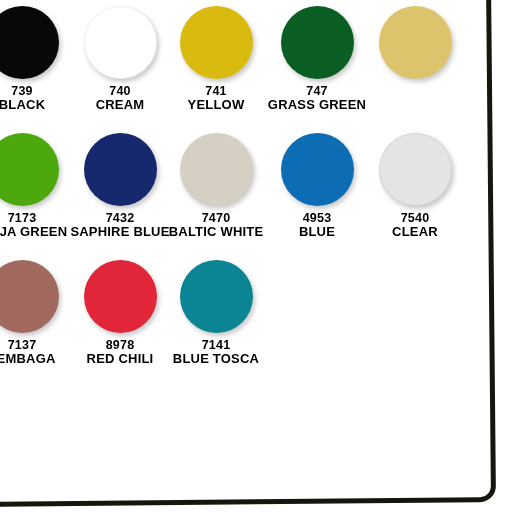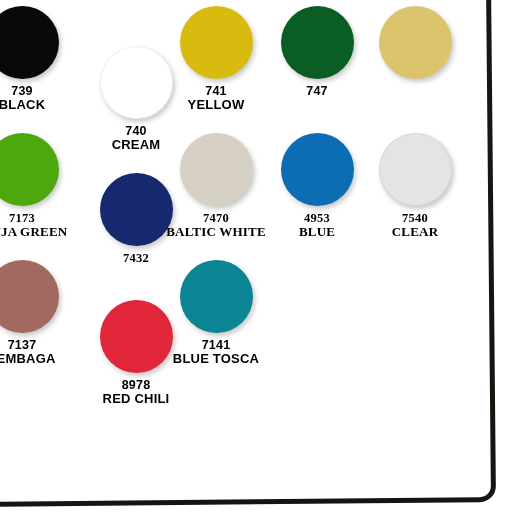--- a/index.html
+++ b/index.html
@@ -56,31 +56,31 @@
   }
 
   
   .swatch-row {
     position: absolute;
     left: 0;
     width: 502px;
     height: 127px;
   }
   #row-1 { top: 0px; }
-  #row-2 { top: 127px; font-family: Liberation Serif, serif; }
+  #row-2 { top: 127px; }
   #row-3 { top: 254px; }
 
   .swatch {
     position: absolute;
     top: 0;
     width: 104px;
     height: 127px;
   }
   .swatch.col-0 { left: -30px; }
-  .swatch.col-1 { left: 84px; margin-top: 40px; }
+  .swatch.col-1 { left: 68px; }
   .swatch.col-2 { left: 164px; }
   .swatch.col-3 { left: 265px; }
   .swatch.col-4 { left: 363px; }
 
   .dot-wrap {
     position: absolute;
     left: 0;
     top: 6px;
     width: 104px;
     height: 76px;
@@ -151,20 +151,21 @@
         <span class="code">741</span>
         <span class="name">YELLOW</span>
       </div>
     </div>
     <div class="swatch col-3">
       <div class="dot-wrap">
         <div class="dot" style="background-color: rgb(10, 94, 35);"></div>
       </div>
       <div class="caption">
         <span class="code">747</span>
+        <span class="name">GRASS GREEN</span>
       </div>
     </div>
     <div class="swatch col-4">
       <div class="dot-wrap">
         <div class="dot" style="background-color: rgb(220, 196, 109);"></div>
       </div>
     </div>
   </div>
 
   <div class="swatch-row" id="row-2">
@@ -176,20 +177,21 @@
         <span class="code">7173</span>
         <span class="name">NINJA GREEN</span>
       </div>
     </div>
     <div class="swatch col-1">
       <div class="dot-wrap">
         <div class="dot" style="background-color: rgb(23, 41, 110);"></div>
       </div>
       <div class="caption">
         <span class="code">7432</span>
+        <span class="name">SAPHIRE BLUE</span>
       </div>
     </div>
     <div class="swatch col-2">
       <div class="dot-wrap">
         <div class="dot" style="background-color: rgb(214, 208, 196);"></div>
       </div>
       <div class="caption">
         <span class="code">7470</span>
         <span class="name">BALTIC WHITE</span>
       </div>

